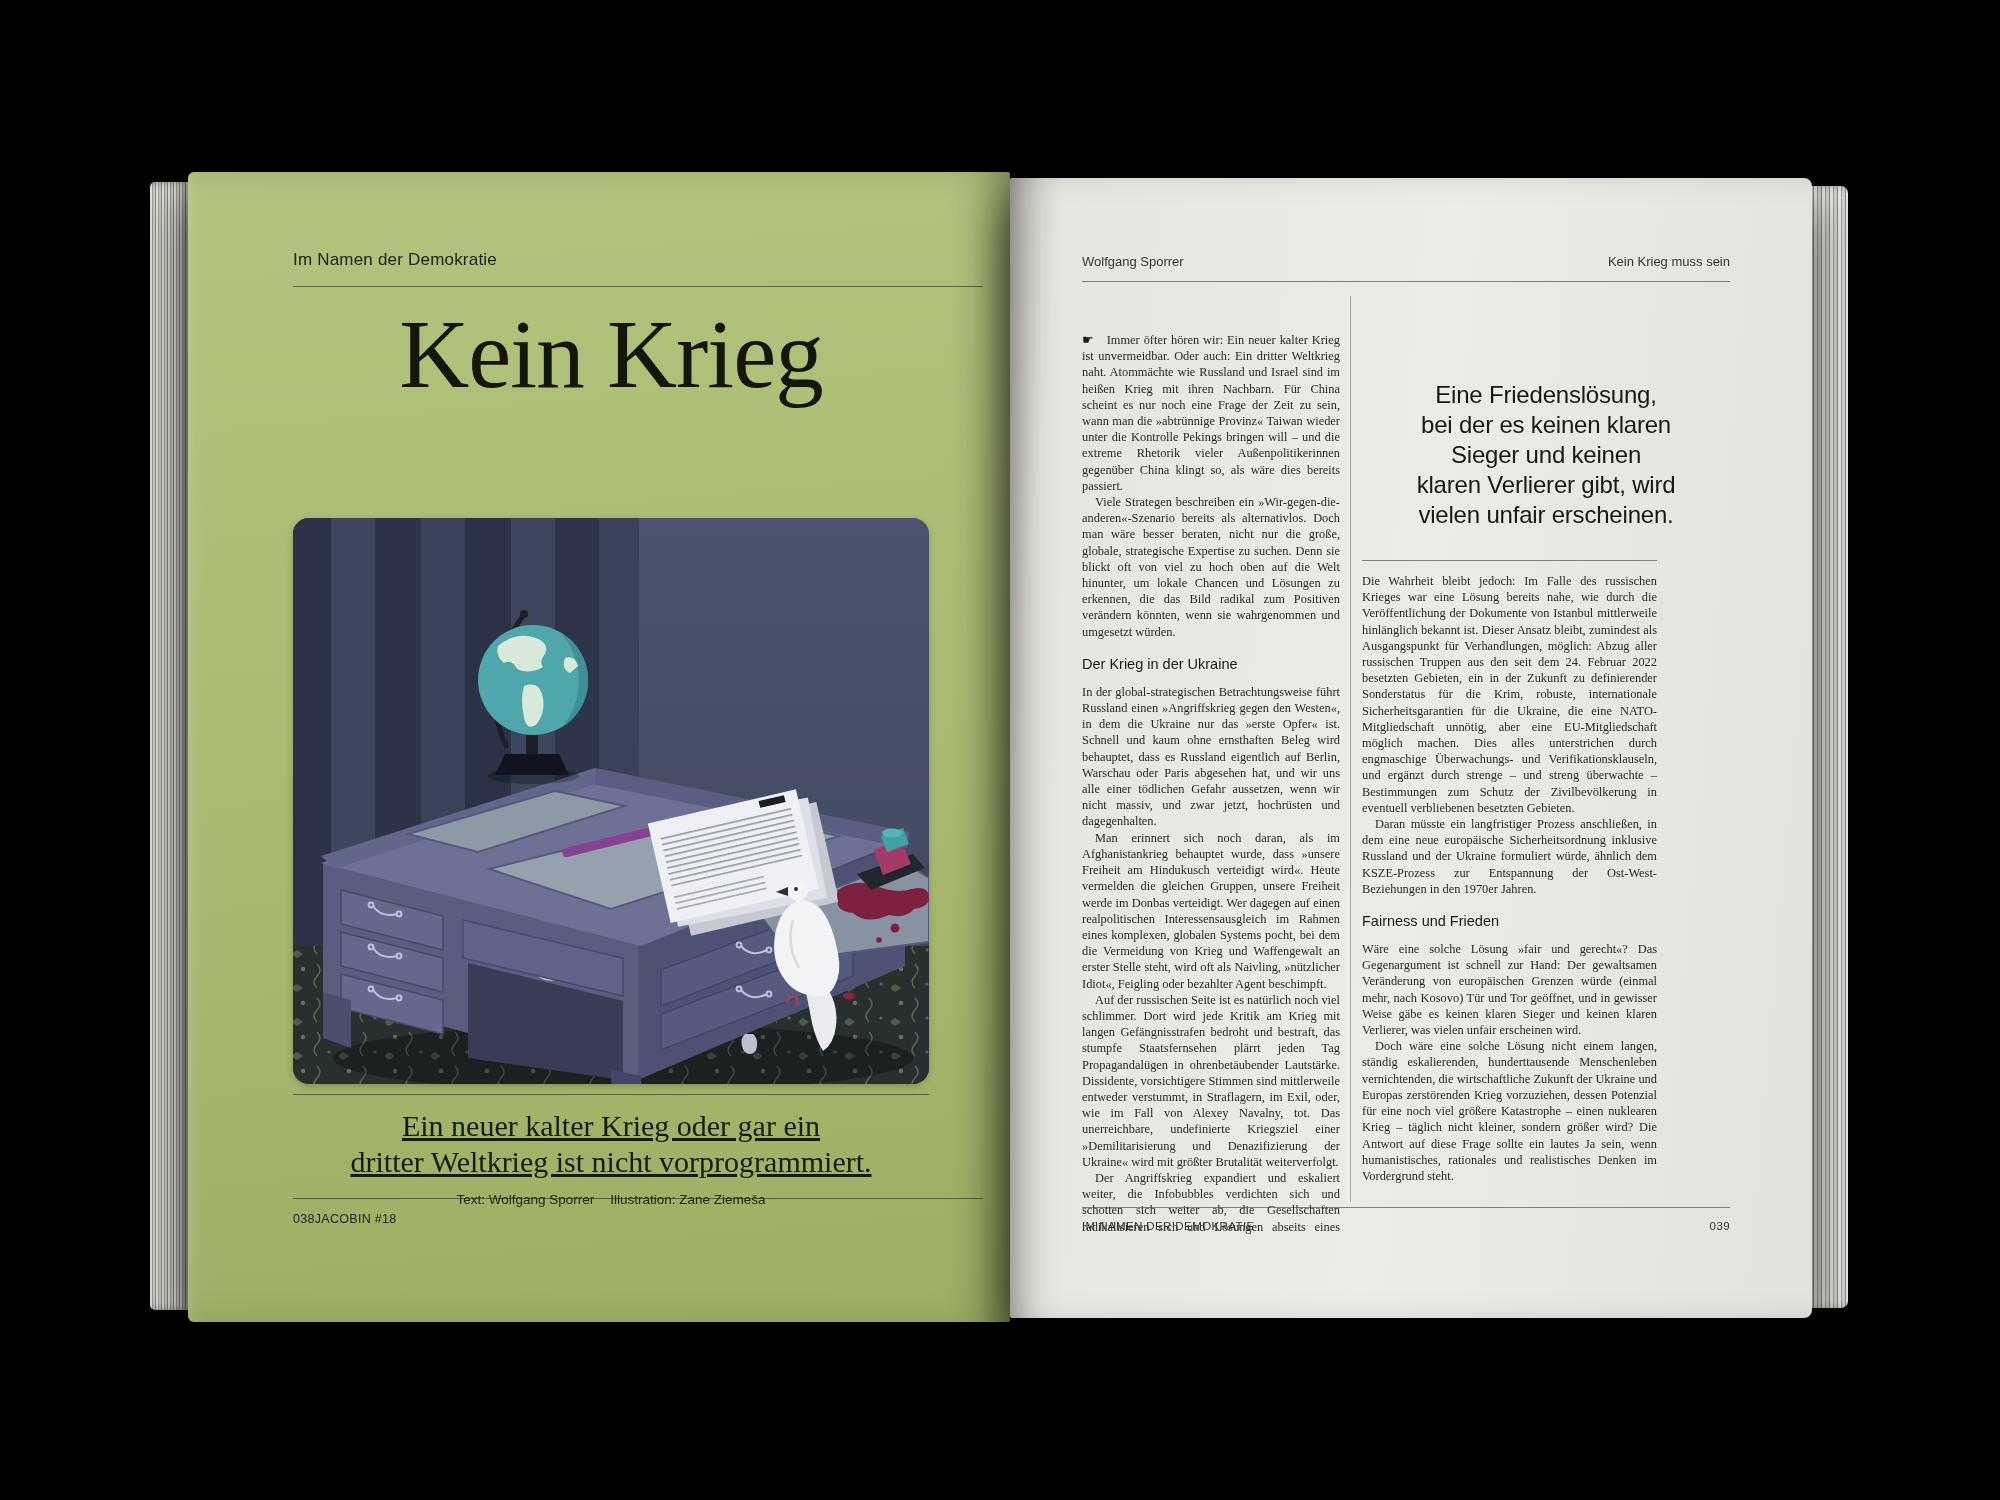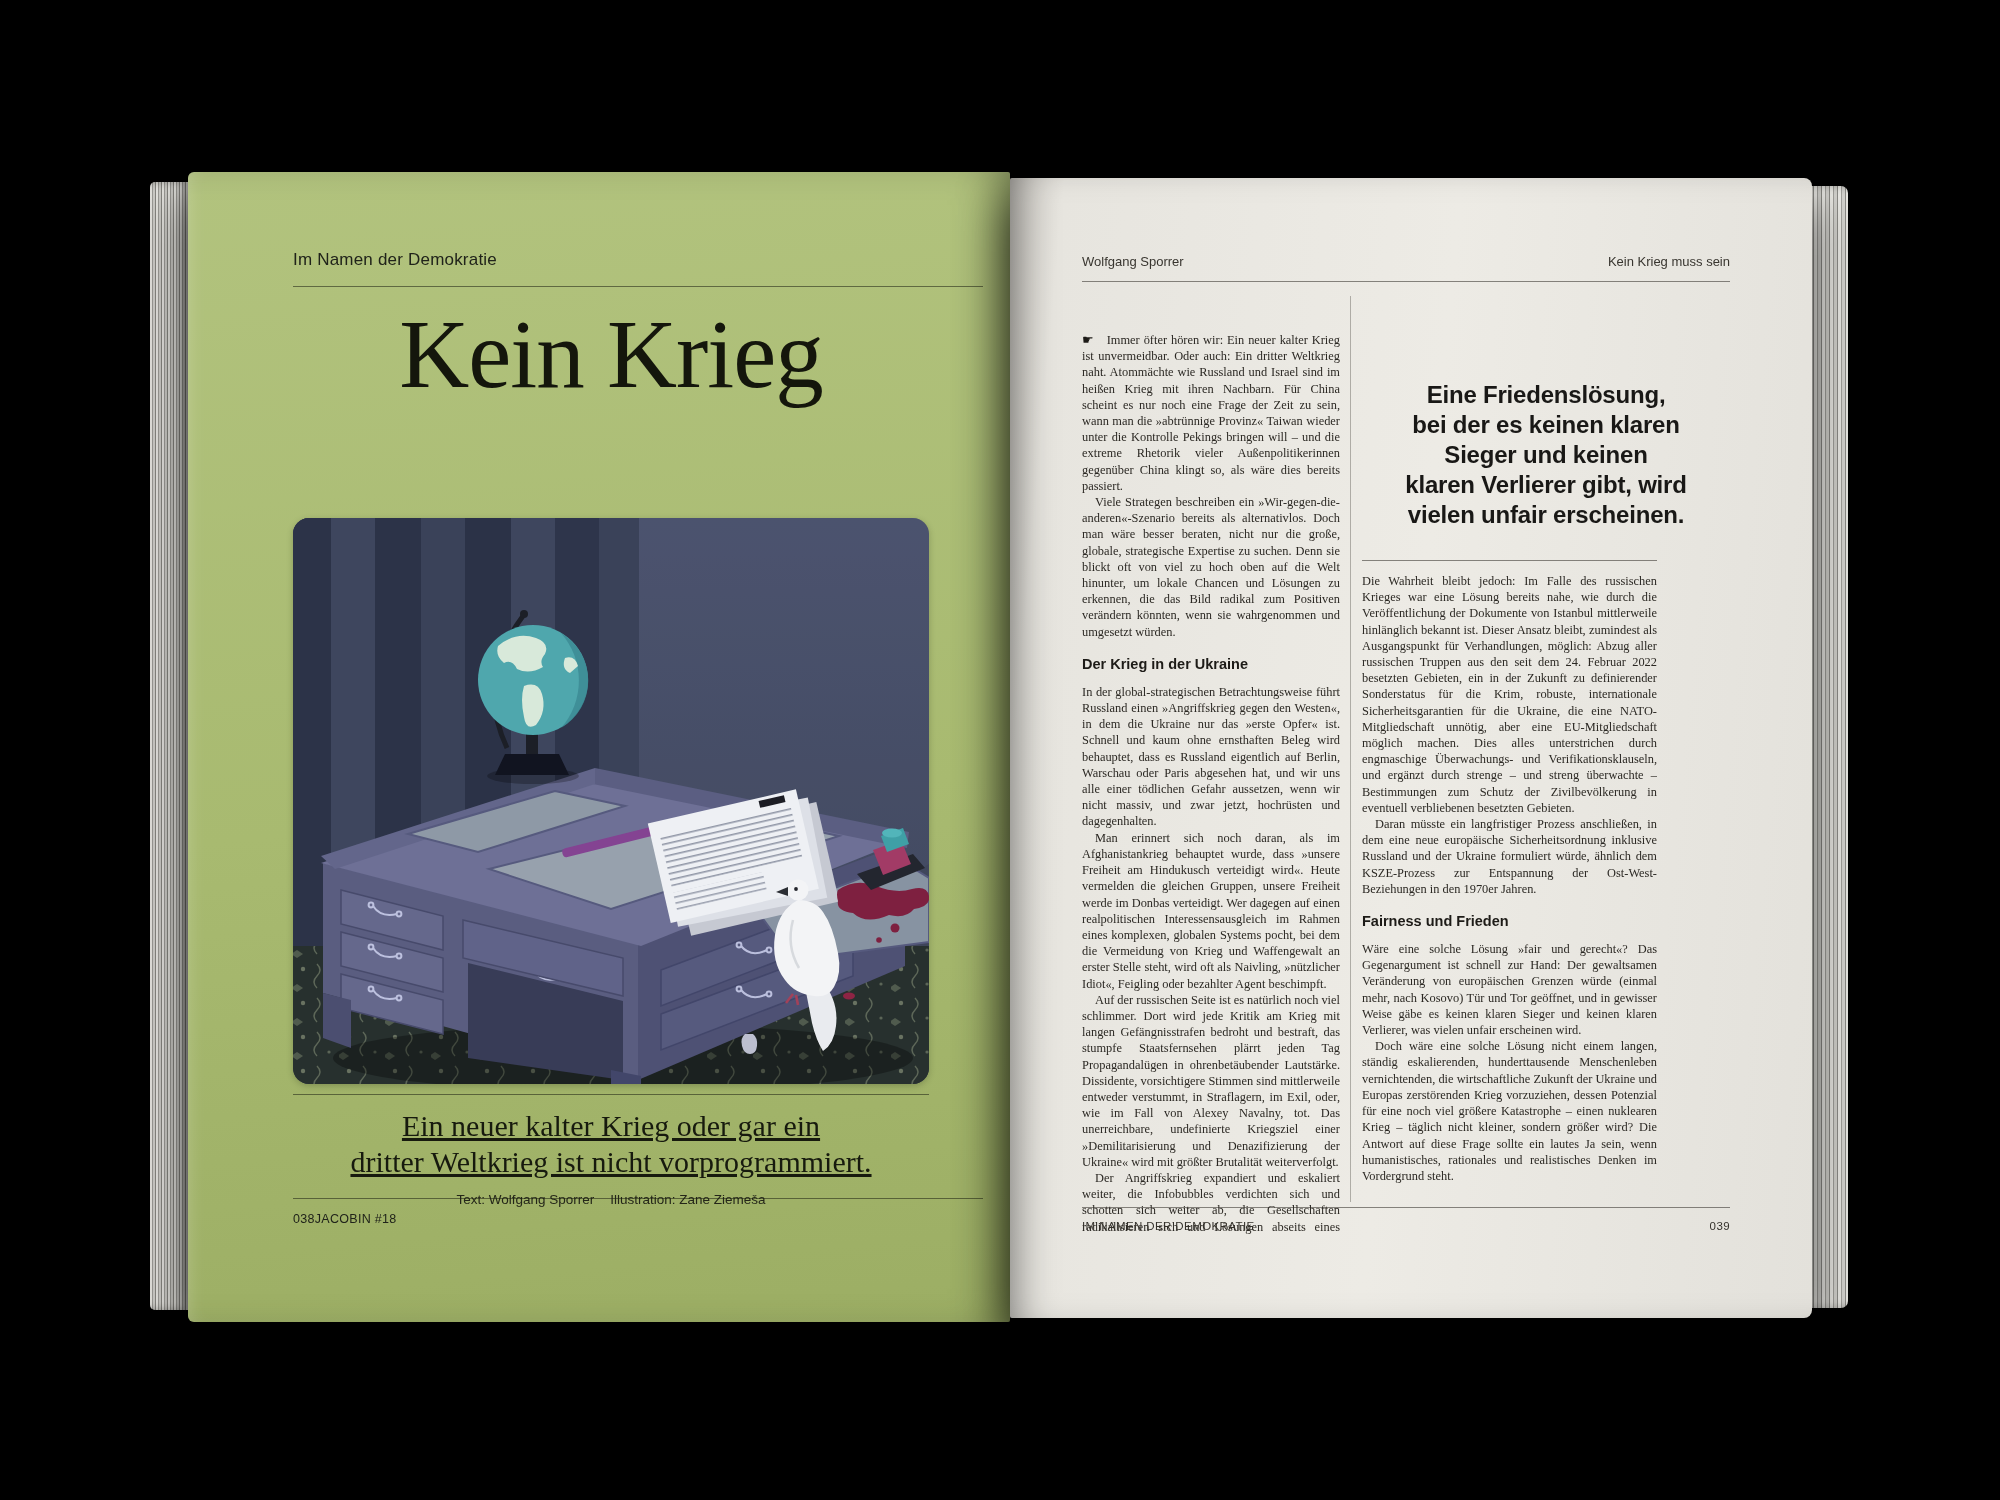--- a/index.html
+++ b/index.html
@@ -49,24 +49,24 @@
   .rp-header-rule{position:absolute;top:103px;left:0;width:648px;}
   .rp-cols{position:absolute;top:118px;left:0;width:648px;height:906px;display:flex;}
   .col{overflow:hidden;height:906px;margin-top:36px;}
   .col1{width:258px;}
   .gutter{width:22px;position:relative;}
   .gutter:before{content:"";position:absolute;left:10px;top:0;width:1px;height:906px;background:rgba(60,56,48,.35);}
   .col2{width:368px;position:relative;}
   .body-p{margin:0;font-family:"Liberation Serif",serif;font-size:12.4px;line-height:16.2px;
     text-align:justify;color:#2b2823;}
   .body-p.indent{text-indent:13px;}
-  .col-heading{font-family:"Liberation Sans",sans-serif;font-size:14.5px;font-weight:bold;
+  .col-heading{font-family:"Liberation Sans",sans-serif;font-size:14.5px;font-weight:normal;
     color:#1d1b17;margin:16px 0 12px 0;}
   .manicule{font-family:"DejaVu Sans",sans-serif;font-size:13px;margin-right:13px;color:#1d1b17;}
-  .pullquote{margin-top:48px;width:368px;text-align:center;font-weight:bold;font-size:24px;
+  .pullquote{margin-top:48px;width:368px;text-align:center;font-weight:normal;font-size:24px;
     line-height:30px;letter-spacing:-.2px;color:#191816;}
   .quote-rule{margin:30px 0 12px 0;width:295px;}
   .col2-body{width:295px;}
   .rp-footer-rule{position:absolute;top:1029px;left:0;width:648px;}
   .rp-footer{position:absolute;top:1042px;left:0;width:648px;display:flex;justify-content:space-between;
     font-size:11.5px;letter-spacing:.4px;color:#34312b;}
 </style>
 </head>
 <body>
 

